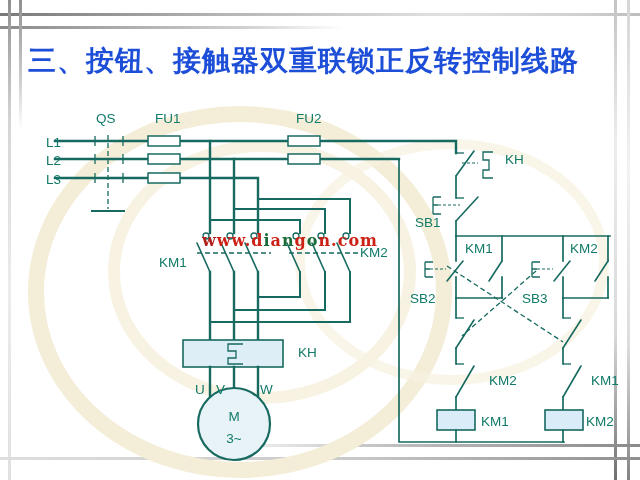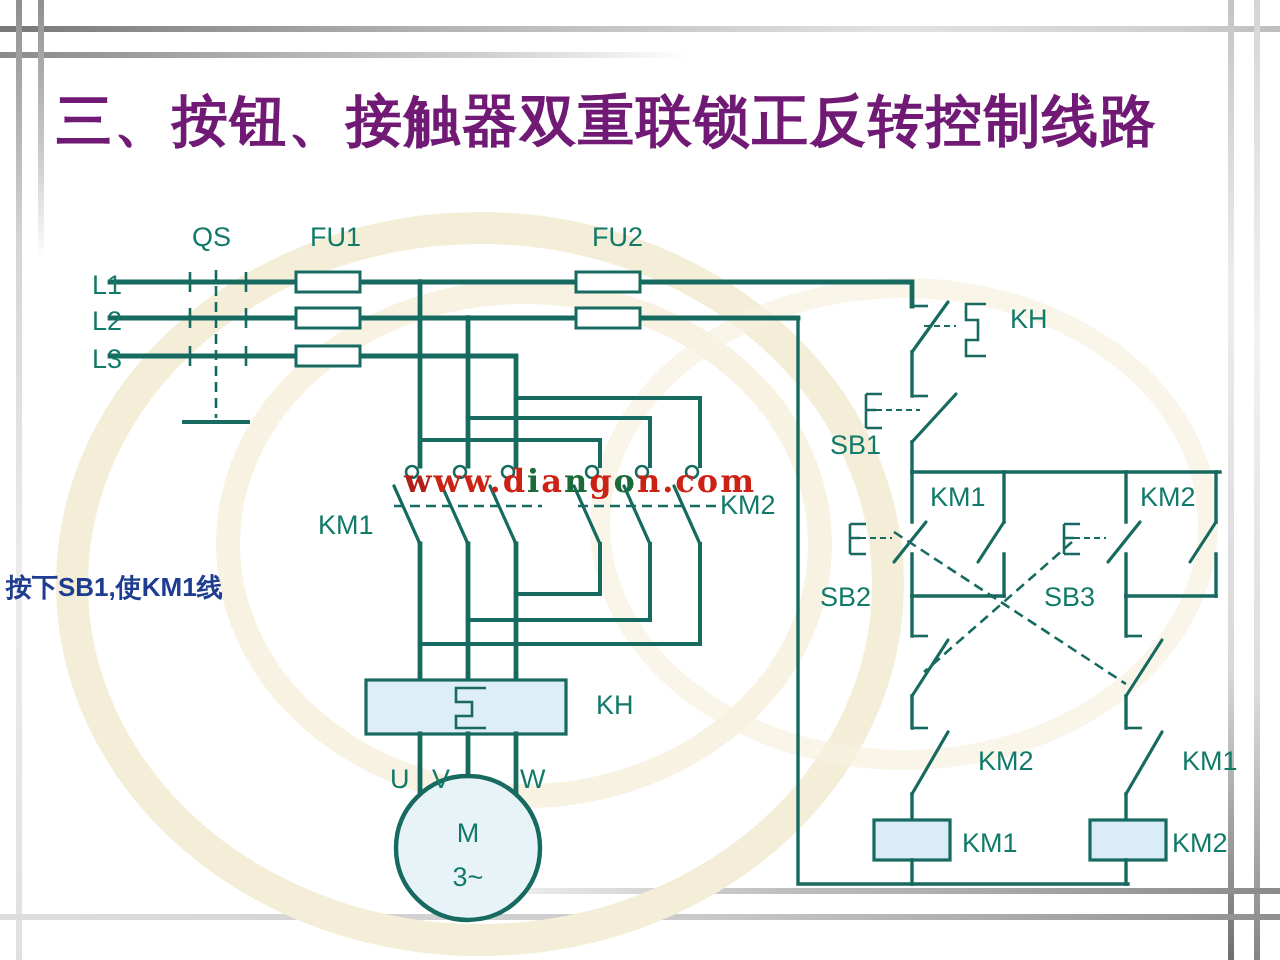--- a/index.html
+++ b/index.html
@@ -34,21 +34,21 @@
 
   <div class="frameline" style="left:0;top:13px;width:640px;height:3px;background:linear-gradient(90deg,#787878,#b5b5b5 35%,#e2e2e2 70%,#cfcfcf 92%,#bdbdbd);"></div>
   <div class="frameline" style="left:0;top:26px;width:345px;height:3px;background:linear-gradient(90deg,#8a8a8a,#cfcfcf 70%,rgba(255,255,255,0));"></div>
   <div class="frameline" style="left:8px;top:0;width:3px;height:480px;background:linear-gradient(180deg,#8f8f8f,#d5d5d5 25%,#ececec 60%,#e0e0e0);"></div>
   <div class="frameline" style="left:19px;top:0;width:3px;height:130px;background:linear-gradient(180deg,#909090,#cccccc 60%,rgba(255,255,255,0));"></div>
   <div class="frameline" style="left:614px;top:0;width:3px;height:480px;background:linear-gradient(180deg,#c4c4c4,#ededed 30%,#d8d8d8 70%,#8d8d8d 92%,#6f6f6f);"></div>
   <div class="frameline" style="left:627px;top:0;width:3px;height:480px;background:linear-gradient(180deg,#d5d5d5,#f2f2f2 35%,#dcdcdc 72%,#9a9a9a 93%,#848484);"></div>
   <div class="frameline" style="left:200px;top:444px;width:440px;height:3px;background:linear-gradient(90deg,rgba(255,255,255,0),#bdbdbd 45%,#8a8a8a);"></div>
   <div class="frameline" style="left:0;top:457px;width:640px;height:3px;background:linear-gradient(90deg,#dedede,#c9c9c9 55%,#8f8f8f);"></div>
 
-  <div id="title" style="color:#701a75;">三、按钮、接触器双重联锁正反转控制线路</div>
+  <div id="title" style="color:#1d4ed8;">三、按钮、接触器双重联锁正反转控制线路</div>
 
   <svg id="circuit" width="640" height="480" viewBox="0 0 640 480">
 
     <g>
       <ellipse class="swirl" cx="240" cy="292" rx="204" ry="178" stroke="#f4eed8" stroke-width="16"></ellipse>
       <ellipse class="swirl" cx="262" cy="272" rx="148" ry="126" stroke="#f7f2e1" stroke-width="12"></ellipse>
       <ellipse class="swirl" cx="452" cy="262" rx="152" ry="118" stroke="#f7f2e1" stroke-width="10" opacity="0.75"></ellipse>
     </g>
 
     <g>
@@ -206,18 +206,17 @@
       <text class="lbl" x="410" y="303">SB2</text>
       <text class="lbl" x="522" y="303">SB3</text>
       <text class="lbl" x="489" y="385">KM2</text>
       <text class="lbl" x="591" y="385">KM1</text>
       <text class="lbl" x="481" y="426">KM1</text>
       <text class="lbl" x="586" y="426">KM2</text>
     </g>
   </svg>
 
   <div id="annotation" style="color:#1e3d91;">
-    <div>按下SB1,使KM1线</div>
   </div>
 
   <div id="watermark"><span style="color: rgb(176, 32, 24);">w</span><span style="color: rgb(204, 34, 22);">w</span><span style="color: rgb(204, 34, 22);">w</span><span style="color: rgb(204, 34, 22);">.</span><span style="color: rgb(204, 34, 22);">d</span><span style="color: rgb(26, 106, 58);">i</span><span style="color: rgb(204, 34, 22);">a</span><span style="color: rgb(26, 106, 58);">n</span><span style="color: rgb(204, 34, 22);">g</span><span style="color: rgb(26, 106, 58);">o</span><span style="color: rgb(204, 34, 22);">n</span><span style="color: rgb(204, 34, 22);">.</span><span style="color: rgb(204, 34, 22);">c</span><span style="color: rgb(204, 34, 22);">o</span><span style="color: rgb(204, 34, 22);">m</span></div>
 
 </div>
 
 </body></html>

